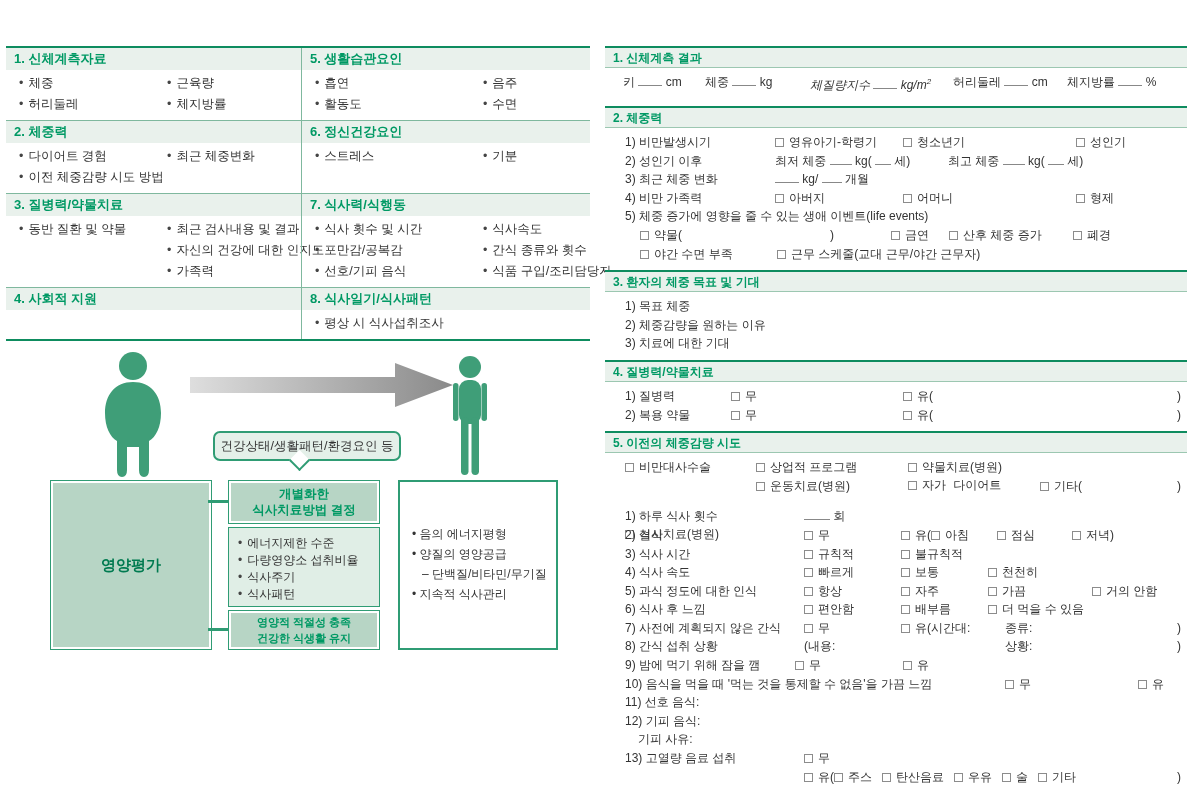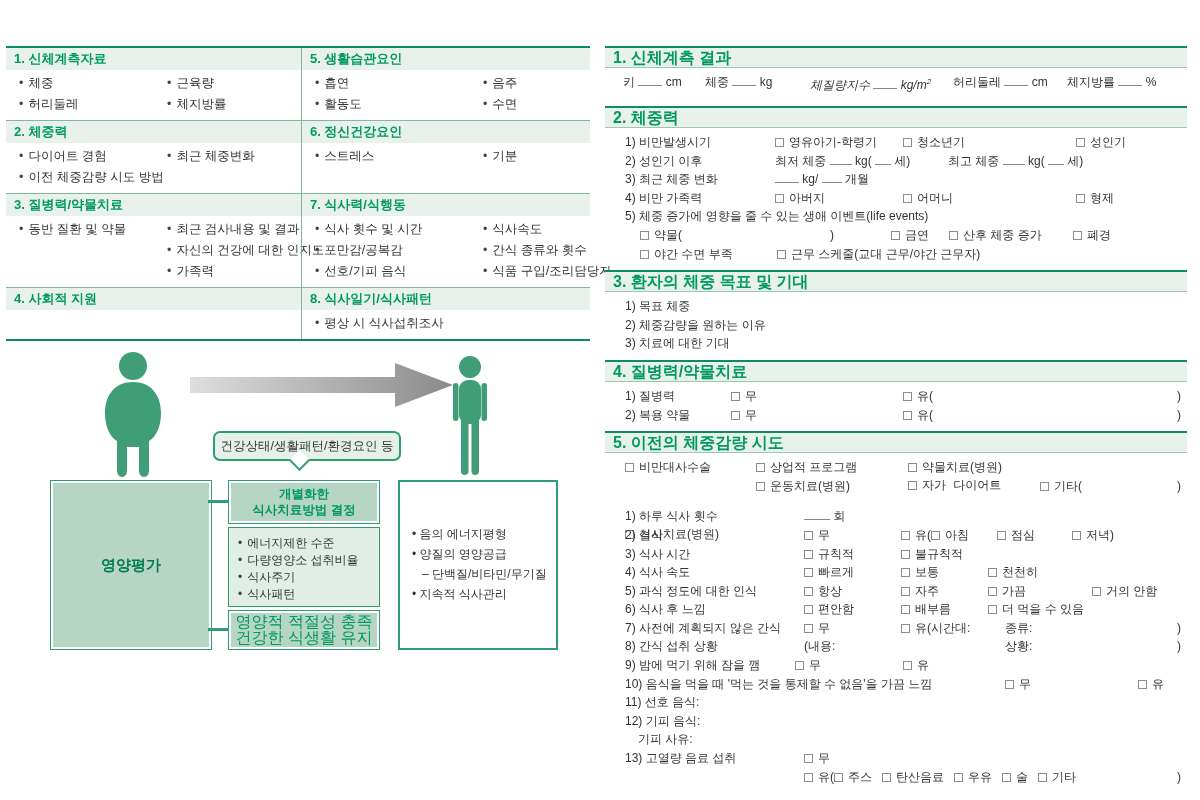--- a/index.html
+++ b/index.html
@@ -37,31 +37,31 @@
     display:flex; align-items:center; justify-content:center;
     color:#007a50; font-weight:bold; font-size:15px; }
   .box-midtop { left:188px; top:135px; width:152px; height:44px;
     display:flex; flex-direction:column; align-items:center; justify-content:center;
     color:#009964; font-weight:bold; font-size:12.5px; line-height:16px; }
   .box-midlist { left:188px; top:182px; width:152px; height:80px;
     background:#e0eee6; box-shadow:none; padding:7px 0 0 9px; }
   .box-midlist li { list-style:none; font-size:12px; line-height:17px; white-space:pre; }
   .box-midbot { left:188px; top:265px; width:152px; height:40px;
     display:flex; flex-direction:column; align-items:center; justify-content:center;
-    color:#009964; font-weight:normal; font-size:16px; line-height:16px; }
+    color:#009964; font-weight:bold; font-size:11px; line-height:16px; }
   .box-right { left:358px; top:135px; width:160px; height:170px;
     background:#fff; border:2px solid #2f9c74; position:absolute;
     padding:42px 0 0 12px; }
   .box-right li { list-style:none; font-size:12px; line-height:20px; white-space:pre; }
   .conn { position:absolute; left:168px; width:24px; height:3px; background:#2f9c74; }
 
   
   .rpanel { position:absolute; left:605px; top:46px; width:582px; }
   .fhead { border-top:2px solid #0e8c5f; border-bottom:1px solid #9cc7b1;
-    background:#e9f1ec; color:#009964; font-weight:bold; font-size:16px;
+    background:#e9f1ec; color:#009964; font-weight:bold; font-size:12px;
     height:22px; line-height:20px; padding-left:8px; }
   .fbody { position:relative; padding:5px 0 7px 0; }
   .frow { position:relative; height:18.6px; }
   .seg { position:absolute; top:0; font-size:12px; line-height:18.6px; white-space:pre; color:#333; }
   .cbx { display:inline-block; width:9px; height:9px; border:1px solid #8c8c8c;
     background:#fff; margin-right:5px; vertical-align:-1px; }
   .blank { display:inline-block; height:11px; border-bottom:1px solid #888; }
   sup { font-size:8px; }
 </style>
 </head>

